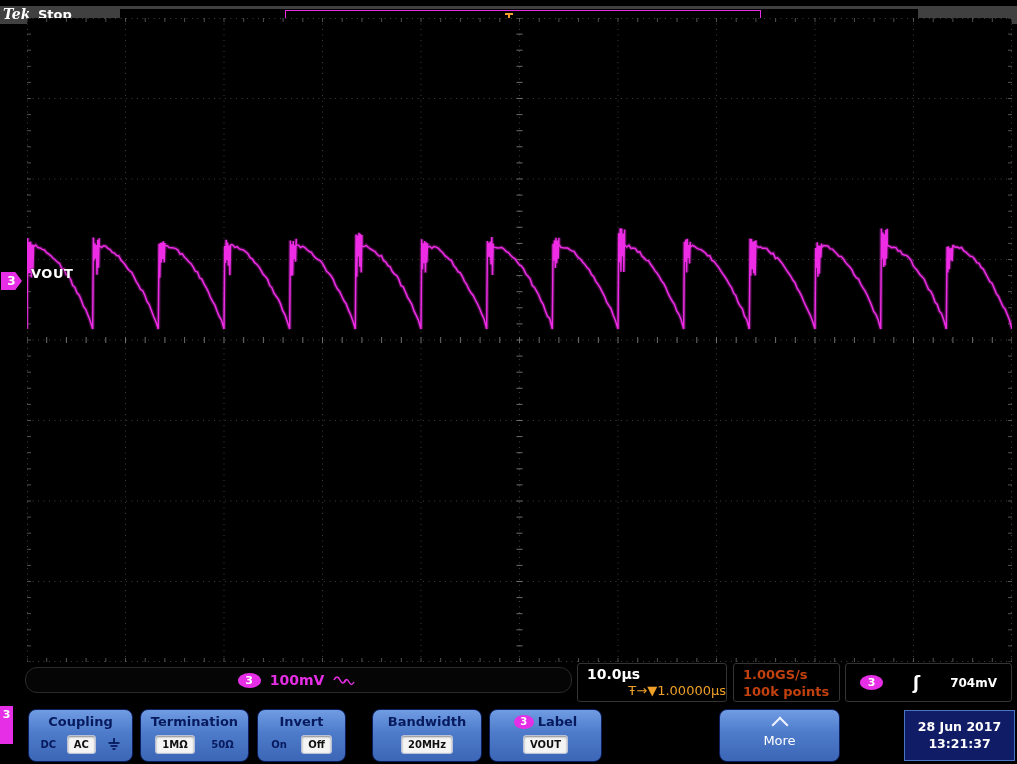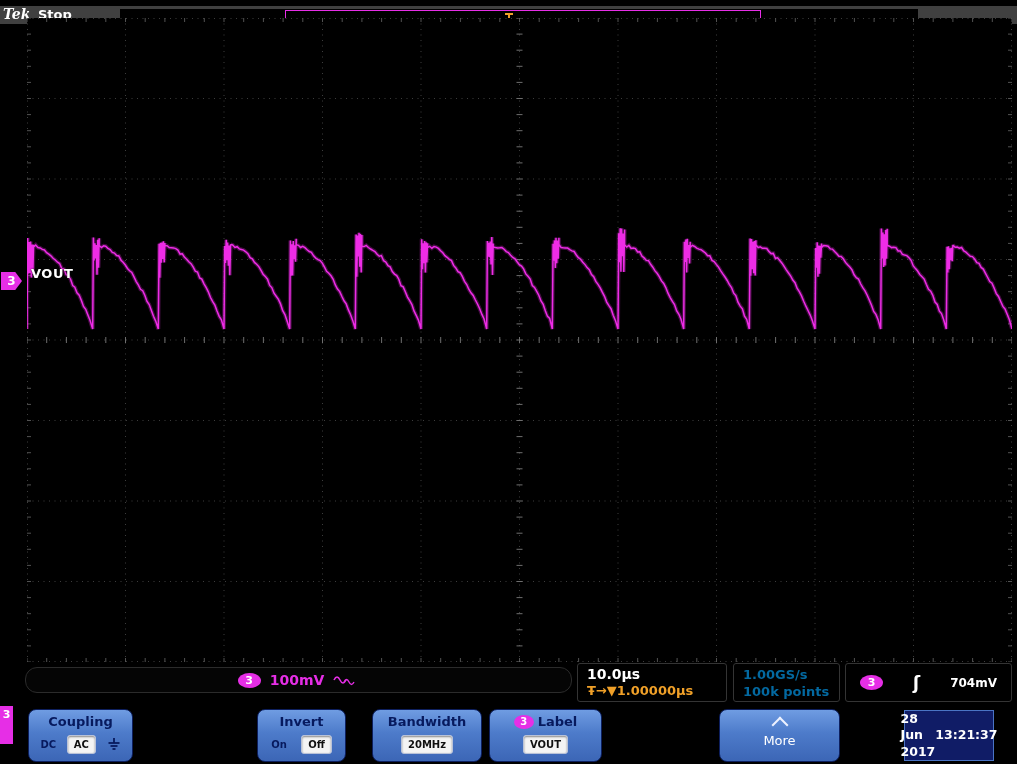--- a/index.html
+++ b/index.html
@@ -27,23 +27,23 @@
   
   .ch-pill{position:absolute;left:25px;top:667px;width:545px;height:24px;background:#050505;
       border:1px solid #2b2b2b;border-radius:12px;display:flex;align-items:center;
       justify-content:center;gap:9px;}
   .badge{display:inline-flex;align-items:center;justify-content:center;background:#e62ee6;
       color:#fff;border-radius:50%;width:23px;height:15px;font-size:11px;font-weight:bold;flex:0 0 auto;}
   .ch-scale{color:#e62ee6;font-weight:bold;font-size:14px;}
   .blackbox{position:absolute;background:#000;border:1px solid #343434;border-radius:3px;box-sizing:border-box;}
   .time-box{left:577px;top:663px;width:150px;height:39px;padding:2px 0 0 9px;}
   .time-main{color:#fff;font-weight:bold;font-size:14px;line-height:17px;}
-  .time-delay{color:#f0a028;font-weight:bold;font-size:13px;line-height:16px;}
+  .time-delay{color:#f0a028;font-weight:normal;font-size:13px;line-height:16px;text-align:right;}
   .rate-box{left:733px;top:663px;width:107px;height:39px;padding:2px 0 0 9px;}
-  .rate-line{color:#0369a1;font-weight:bold;font-size:13px;line-height:17px;}
+  .rate-line{color:#c2410c;font-weight:bold;font-size:13px;line-height:17px;}
   .trig-box{left:845px;top:663px;width:167px;height:39px;display:flex;align-items:center;
       justify-content:space-between;padding:0 14px;}
   .slope-icon{color:#fff;font-size:17px;font-weight:bold;}
   .trig-level{color:#fff;font-weight:bold;font-size:12px;}
 
   
   .menu-btn{position:absolute;top:709px;height:53px;box-sizing:border-box;border-radius:8px;
       background:linear-gradient(180deg,#6f9ce2 0%,#4d7bca 45%,#3c66b6 100%);
       border:1px solid #0d1f5e;}
   .btn-title{text-align:center;font-size:13px;font-weight:bold;color:#071a5e;margin-top:4px;
@@ -55,23 +55,23 @@
   .btn-coupling{left:28px;width:105px;}
   .btn-termination{left:140px;width:109px;}
   .btn-invert{left:257px;width:89px;}
   .btn-bandwidth{left:372px;width:110px;}
   .btn-label{left:489px;width:113px;}
   .btn-more{left:719px;width:121px;}
   .more-chevron{width:10px;height:10px;border-top:2px solid #eef2ff;border-right:2px solid #eef2ff;
       transform:rotate(-45deg);margin:9px auto 0 auto;}
   .more-text{text-align:center;color:#fff;font-weight:normal;font-size:13px;margin-top:2px;}
   .mini-badge{width:20px;height:14px;font-size:10px;}
-  .datetime{position:absolute;left:904px;top:710px;width:90px;height:51px;background:#101c66;
+  .datetime{position:absolute;left:904px;top:710px;width:111px;height:51px;background:#101c66;
       border:1px solid #4a74c4;box-sizing:border-box;color:#fff;font-size:12.5px;font-weight:bold;
-      display:flex;align-items:center;justify-content:center;line-height:1.3;}
+      display:flex;flex-direction:column;align-items:center;justify-content:center;line-height:1.3;}
   .corner-tab{position:absolute;left:0;top:706px;width:13px;height:38px;background:#e62ee6;
       color:#fff;font-size:11px;font-weight:bold;display:flex;justify-content:center;padding-top:2px;box-sizing:border-box;}
 </style>
 </head>
 <body>
 
 <div class="scope">
 
   <div class="topbar">
     <span class="tek">Tek</span>
@@ -435,20 +435,27 @@
         <svg width="14" height="14">
           <line x1="7" y1="1" x2="7" y2="6" stroke="#071a5e" stroke-width="1.8"></line>
           <line x1="1.5" y1="6" x2="12.5" y2="6" stroke="#071a5e" stroke-width="1.8"></line>
           <line x1="3.5" y1="9" x2="10.5" y2="9" stroke="#071a5e" stroke-width="1.8"></line>
           <line x1="5.5" y1="12" x2="8.5" y2="12" stroke="#071a5e" stroke-width="1.8"></line>
         </svg>
       </span>
     </div>
   </div>
 
+  <div class="menu-btn btn-termination">
+    <div class="btn-title">Termination</div>
+    <div class="btn-options">
+      <span class="chip">1MΩ</span>
+      <span>50Ω</span>
+    </div>
+  </div>
 
   <div class="menu-btn btn-invert">
     <div class="btn-title">Invert</div>
     <div class="btn-options">
       <span>On</span>
       <span class="chip">Off</span>
     </div>
   </div>
 
   <div class="menu-btn btn-bandwidth">

